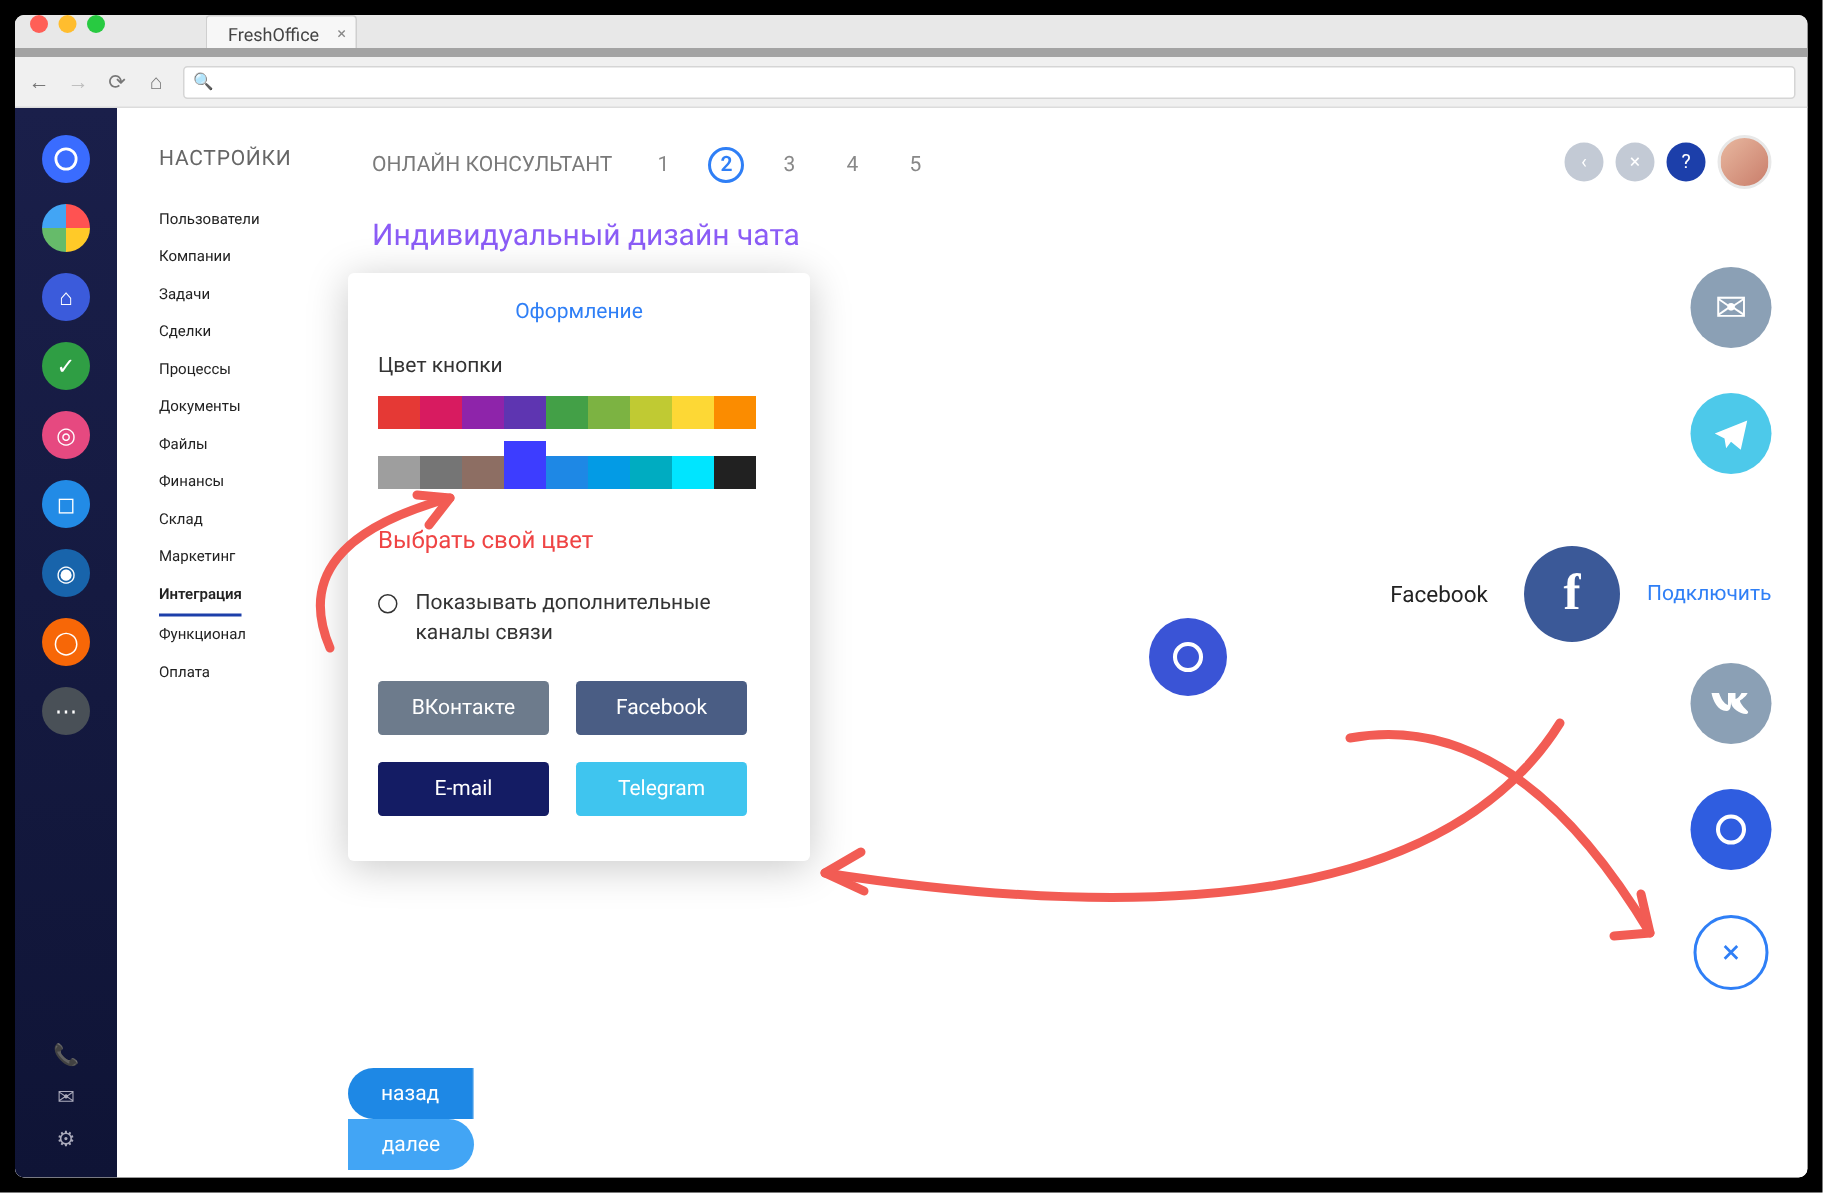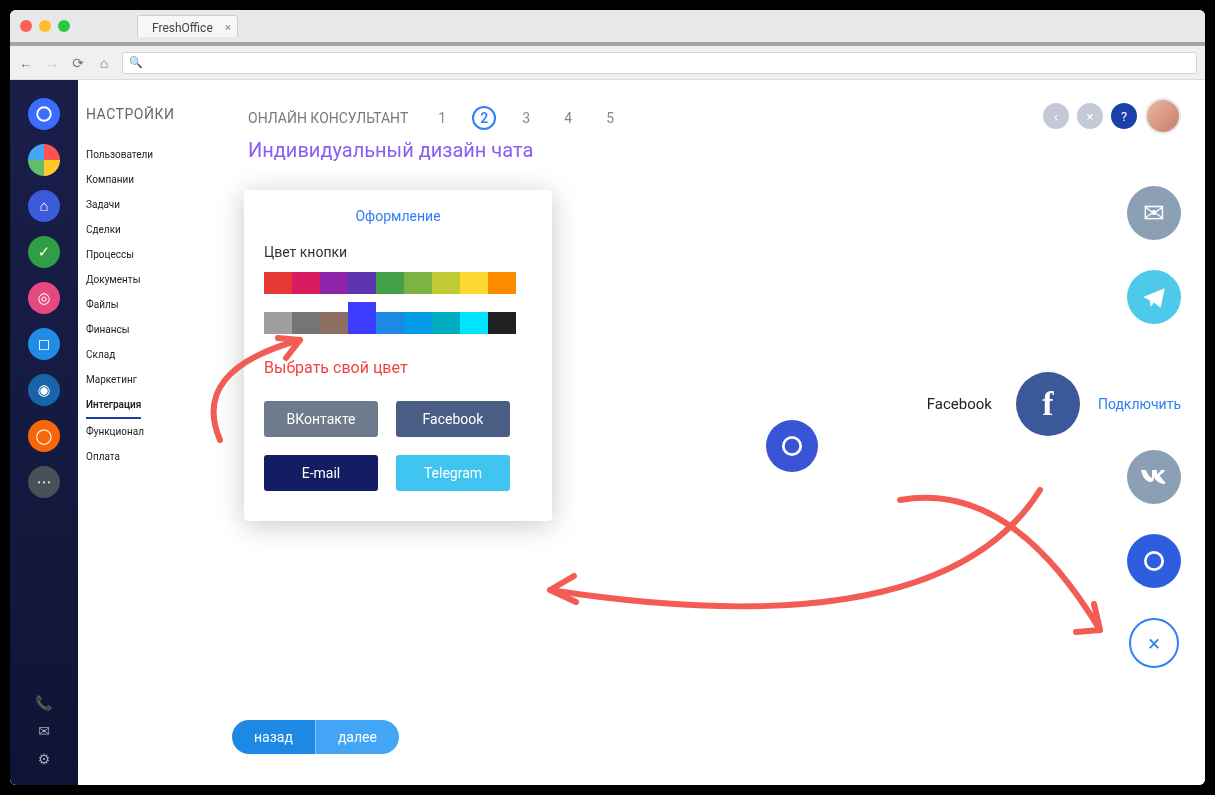--- a/index.html
+++ b/index.html
@@ -1,57 +1,57 @@
 <!DOCTYPE html>
 <html><head>
 <meta charset="utf-8">
 <style>
 * { margin:0; padding:0; box-sizing:border-box; font-family:-apple-system,BlinkMacSystemFont,"Segoe UI",Roboto,Arial,sans-serif; }
 body { background:#000; width:1215px; height:795px; overflow:hidden; }
 .chrome-window { width:1195px; height:775px; margin:10px; border-radius:6px; background:#f5f5f5; overflow:hidden; box-shadow:0 4px 24px rgba(0,0,0,.3); display:flex; flex-direction:column; }
-.title-bar { height:28px; background:#e8e8e8; display:flex; align-items:center; padding:16px 10px; gap:7px; border-bottom:4px solid #a3a3a3; }
+.title-bar { height:28px; background:#e8e8e8; display:flex; align-items:flex-start; padding:0 10px; gap:7px; border-bottom:6px solid #a3a3a3; }
 .tl-dot { width:12px; height:12px; border-radius:50%; }
 .tl-red { background:#ff5f57; }
 .tl-yellow { background:#ffbd2e; }
 .tl-green { background:#28ca41; }
 .tab { margin-left:60px; height:22px; background:#f7f7f7; border:1px solid #cfcfcf; border-bottom:none; border-radius:3px 3px 0 0; padding:2px 24px 0 14px; font-size:12px; color:#444; position:relative; display:flex; align-items:center; }
 .tab-close { position:absolute; right:6px; font-size:11px; color:#888; }
 .nav-bar { height:34px; background:#f0f0f0; border-bottom:1px solid #dcdcdc; display:flex; align-items:center; padding:0 8px; gap:10px; }
 .nav-icon { width:16px; height:16px; color:#777; display:flex; align-items:center; justify-content:center; font-size:14px; }
 .addr { flex:1; height:22px; background:#fff; border:1px solid #d5d5d5; border-radius:3px; display:flex; align-items:center; padding:0 6px; font-size:13px; color:#999; }
 .app { flex:1; display:flex; background:#fff; position:relative; }
 .rail { width:68px; background:linear-gradient(180deg,#1a1f4a 0%,#0f1436 100%); display:flex; flex-direction:column; align-items:center; padding-top:18px; gap:14px; }
 .rail-icon { width:32px; height:32px; border-radius:50%; display:flex; align-items:center; justify-content:center; color:#fff; font-size:15px; }
 .rail-icon.active { background:#3a6cff; }
 .rail-bottom { margin-top:auto; padding-bottom:18px; display:flex; flex-direction:column; gap:12px; align-items:center; }
-.side-menu { width:152px; padding:26px 0 0 8px; }
+.side-menu { width:152px; padding:26px 0 0 28px; }
 .side-title { font-size:14px; color:#666; letter-spacing:.5px; margin-bottom:20px; }
 .side-item { font-size:10px; color:#222; padding:7px 0; cursor:pointer; }
 .side-item.active { font-weight:600; border-bottom:2px solid #1c3faa; display:inline-block; }
 .main { flex:1; padding:26px 0 0 18px; position:relative; }
-.crumbs { display:flex; align-items:center; gap:22px; font-size:14px; color:#7a7a7a; margin-bottom:8px; }
+.crumbs { display:flex; align-items:center; gap:22px; font-size:14px; color:#7a7a7a; margin-bottom:22px; }
 .step { width:24px; height:24px; display:flex; align-items:center; justify-content:center; border-radius:50%; color:#888; font-size:14px; }
 .step.current { border:2px solid #2f7ff6; color:#2f7ff6; font-weight:600; }
 .page-title { font-size:20px; color:#8b5cf6; font-weight:400; margin-bottom:20px; }
-.popover { position:absolute; left:14px; top:110px; width:308px; background:#fff; border-radius:4px; box-shadow:0 4px 28px rgba(0,0,0,.22); padding:18px 20px 30px; }
+.popover { position:absolute; left:2px; top:110px; width:308px; background:#fff; border-radius:4px; box-shadow:0 4px 28px rgba(0,0,0,.22); padding:18px 20px 30px; }
 .pop-tab { text-align:center; color:#2f7ff6; font-size:14px; margin-bottom:20px; }
 .pop-label { font-size:14px; color:#333; margin-bottom:12px; }
 .swatch-row { display:flex; margin-bottom:8px; }
 .swatch { width:28px; height:22px; }
 .swatch.tall { height:32px; }
 .custom-color { color:#ef4444; font-size:16px; margin:16px 0 24px; display:inline-block; }
 .check-row { display:flex; gap:12px; font-size:14px; color:#333; line-height:1.4; margin-bottom:22px; }
 .check-row .box { width:13px; height:13px; border:1.5px solid #333; border-radius:50%; margin-top:3px; flex-shrink:0; }
 .chan-grid { display:flex; flex-wrap:wrap; gap:18px; }
 .chan-btn { width:114px; height:36px; border:none; border-radius:3px; color:#fff; font-size:14px; cursor:pointer; }
 .chan-vk { background:#6d7b8c; }
 .chan-fb { background:#4a5d84; }
 .chan-tg { background:#3fc5ef; }
 .chan-em { background:#141c64; }
-.btn-row { position:absolute; left:2px; top:640px; display:flex; }
+.btn-row { position:absolute; left:2px; top:640px; display:flex;flex-direction:column; }
 .pill { height:34px; padding:0 22px; border:none; color:#fff; font-size:14px; cursor:pointer; }
 .pill.back { background:#1e88e5; border-radius:17px 0 0 17px; border-right:1px solid rgba(255,255,255,.5); }
 .pill.next { background:#42a5f5; border-radius:0 17px 17px 0; }
 .topright { position:absolute; right:24px; top:18px; display:flex; align-items:center; gap:8px; }
 .tr-btn { width:26px; height:26px; border-radius:50%; display:flex; align-items:center; justify-content:center; color:#fff; font-size:13px; }
 .tr-grey { background:#c3cad5; }
 .tr-blue { background:#1c3faa; }
 .avatar { width:36px; height:36px; border-radius:50%; background:linear-gradient(135deg,#e8b8a0,#c97d6a); border:2px solid #e8e8e8; }
 .channels-col { position:absolute; right:24px; top:106px; display:flex; flex-direction:column; gap:30px; align-items:center; }
 .ch-circle { width:54px; height:54px; border-radius:50%; display:flex; align-items:center; justify-content:center; color:#fff; font-size:26px; }
@@ -150,20 +150,24 @@
             <div class="swatch" style="background: rgb(117, 117, 117);"></div>
             <div class="swatch" style="background: rgb(141, 110, 99);"></div>
             <div class="swatch tall" style="background: rgb(61, 61, 255);"></div>
             <div class="swatch" style="background: rgb(30, 136, 229);"></div>
             <div class="swatch" style="background: rgb(3, 155, 229);"></div>
             <div class="swatch" style="background: rgb(0, 172, 193);"></div>
             <div class="swatch" style="background: rgb(0, 229, 255);"></div>
             <div class="swatch" style="background: rgb(33, 33, 33);"></div>
           </div>
         <span class="custom-color">Выбрать свой цвет</span>
+        <div class="check-row">
+          <div class="box"></div>
+          <span>Показывать дополнительные каналы связи</span>
+        </div>
         <div class="chan-grid">
           <button class="chan-btn chan-vk">ВКонтакте</button>
           <button class="chan-btn chan-fb">Facebook</button>
           <button class="chan-btn chan-em">E-mail</button>
           <button class="chan-btn chan-tg">Telegram</button>
         </div>
       </div>
 
       <div class="btn-row">
         <button class="pill back">назад</button>

